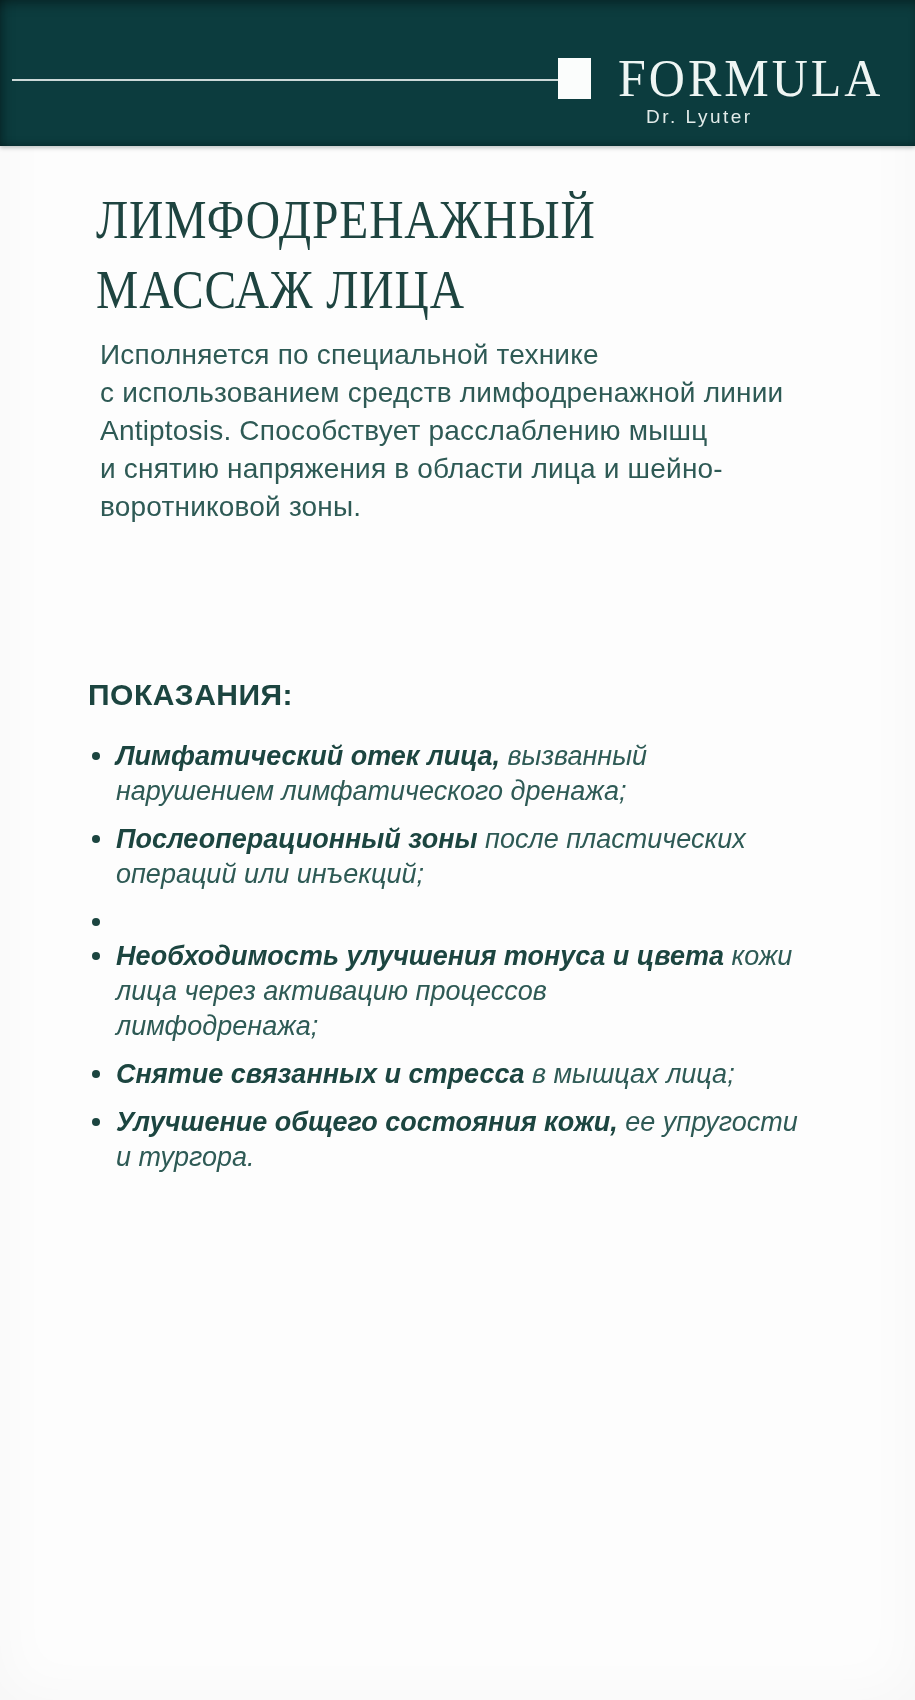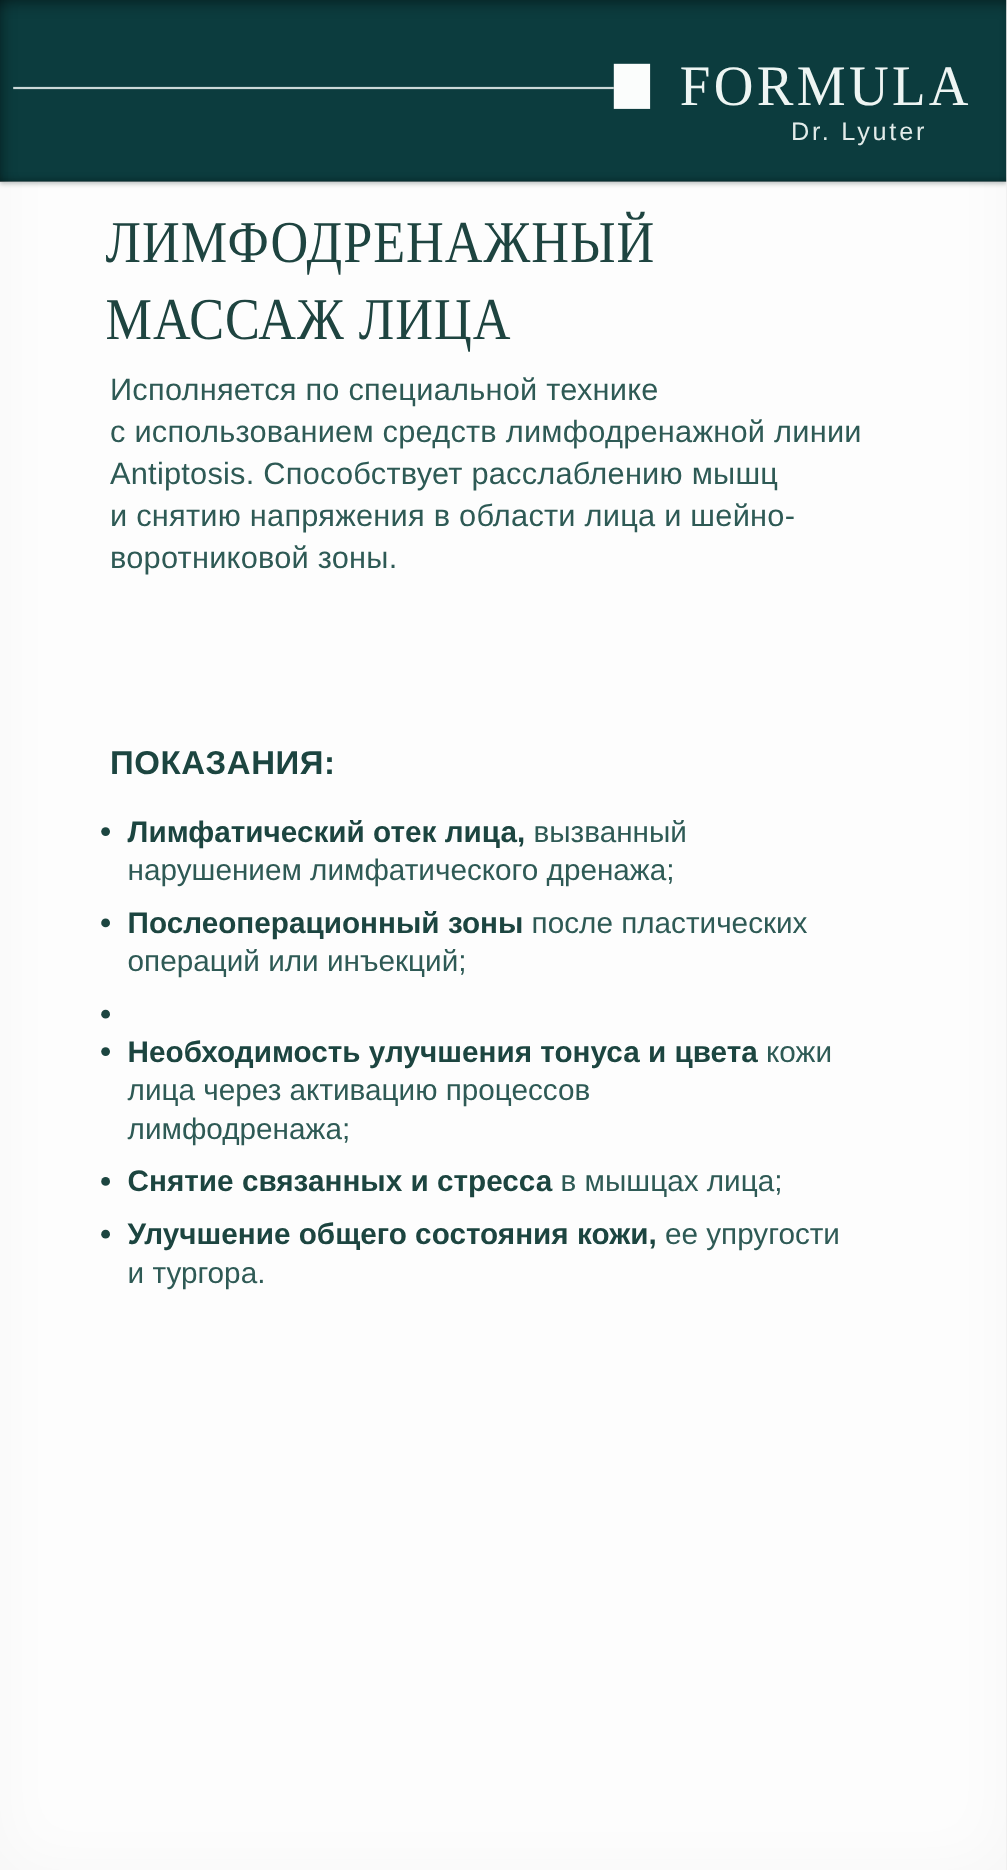--- a/index.html
+++ b/index.html
@@ -8,21 +8,21 @@
     width:915px; height:1700px;
     margin:0 auto;
     background:var(--page-bg,#fdfdfd);
     overflow:hidden;
     font-family:"Liberation Sans", sans-serif;
     box-shadow: inset 0 0 60px rgba(0,0,0,0.03);
   }
 
   
   .brand-header {
-    position:absolute; left:0; top:0; right:0; height:165px;
+    position:absolute; left:0; top:0; right:0; height:146px;
     background:var(--header-bg,#0c3c3e);
     box-shadow:
       inset 0 10px 14px -8px rgba(0,0,0,0.45),
       inset 12px 0 14px -10px rgba(0,0,0,0.30),
       inset 0 -5px 8px -5px rgba(0,0,0,0.35),
       0 2px 4px rgba(10,30,28,0.25);
   }
   .header-rule {
     position:absolute; left:12px; top:79px; width:546px; height:2px;
     background:var(--header-fg,#eef5f3); opacity:0.85;
@@ -34,22 +34,22 @@
   .brand-word {
     position:absolute; left:618px; top:52px;
     font-family:"Liberation Serif", serif;
     font-size:50px; line-height:1; font-weight:400;
     letter-spacing:3px;
     color:var(--header-fg,#eef5f3);
     transform:scaleY(1.04); transform-origin:left top;
     white-space:nowrap;
   }
   .brand-sub {
-    position:absolute; left:719px; top:106px;
-    font-size:23px; letter-spacing:2.5px;
+    position:absolute; left:646px; top:106px;
+    font-size:19px; letter-spacing:2.5px;
     color:var(--header-fg,#eef5f3); opacity:0.95;
     white-space:nowrap;
   }
 
   
   .page-title {
     position:absolute; left:96px; top:185px; margin:0;
     font-family:"Liberation Serif", serif;
     font-size:54px; line-height:70px; font-weight:400;
     letter-spacing:1px;
@@ -57,29 +57,29 @@
     white-space:pre;
     transform:scaleX(0.88); transform-origin:left top;
   }
   .intro-text {
     position:absolute; left:96px; top:332px; margin:4px;
     font-size:28px; line-height:38px; letter-spacing:0.2px;
     color:var(--body-color,#2e5a55);
     white-space:pre;
   }
   .indications-heading {
-    position:absolute; left:100px; top:676px; margin:0;
+    position:absolute; left:88px; top:676px; margin:0;
     font-size:30px; line-height:38px; font-weight:700;
     letter-spacing:0.5px;
     color:var(--bold-color,#1c4540);
     white-space:pre;
   }
   .indications-list {
     position:absolute; left:92px; top:739px; width:790px;
-    margin:0; padding:0; list-style:none;
+    margin:0; padding:0; list-style:none;font-style:italic;
   }
   .indications-list li {
     display:flex; align-items:flex-start;
     margin:0 0 13px 0;
     font-size:27px; line-height:35px;
     color:var(--body-color,#2e5a55);
   }
   .bullet-dot {
     flex:0 0 auto; width:8px; height:8px; border-radius:50%;
     background:var(--bold-color,#1c4540);

